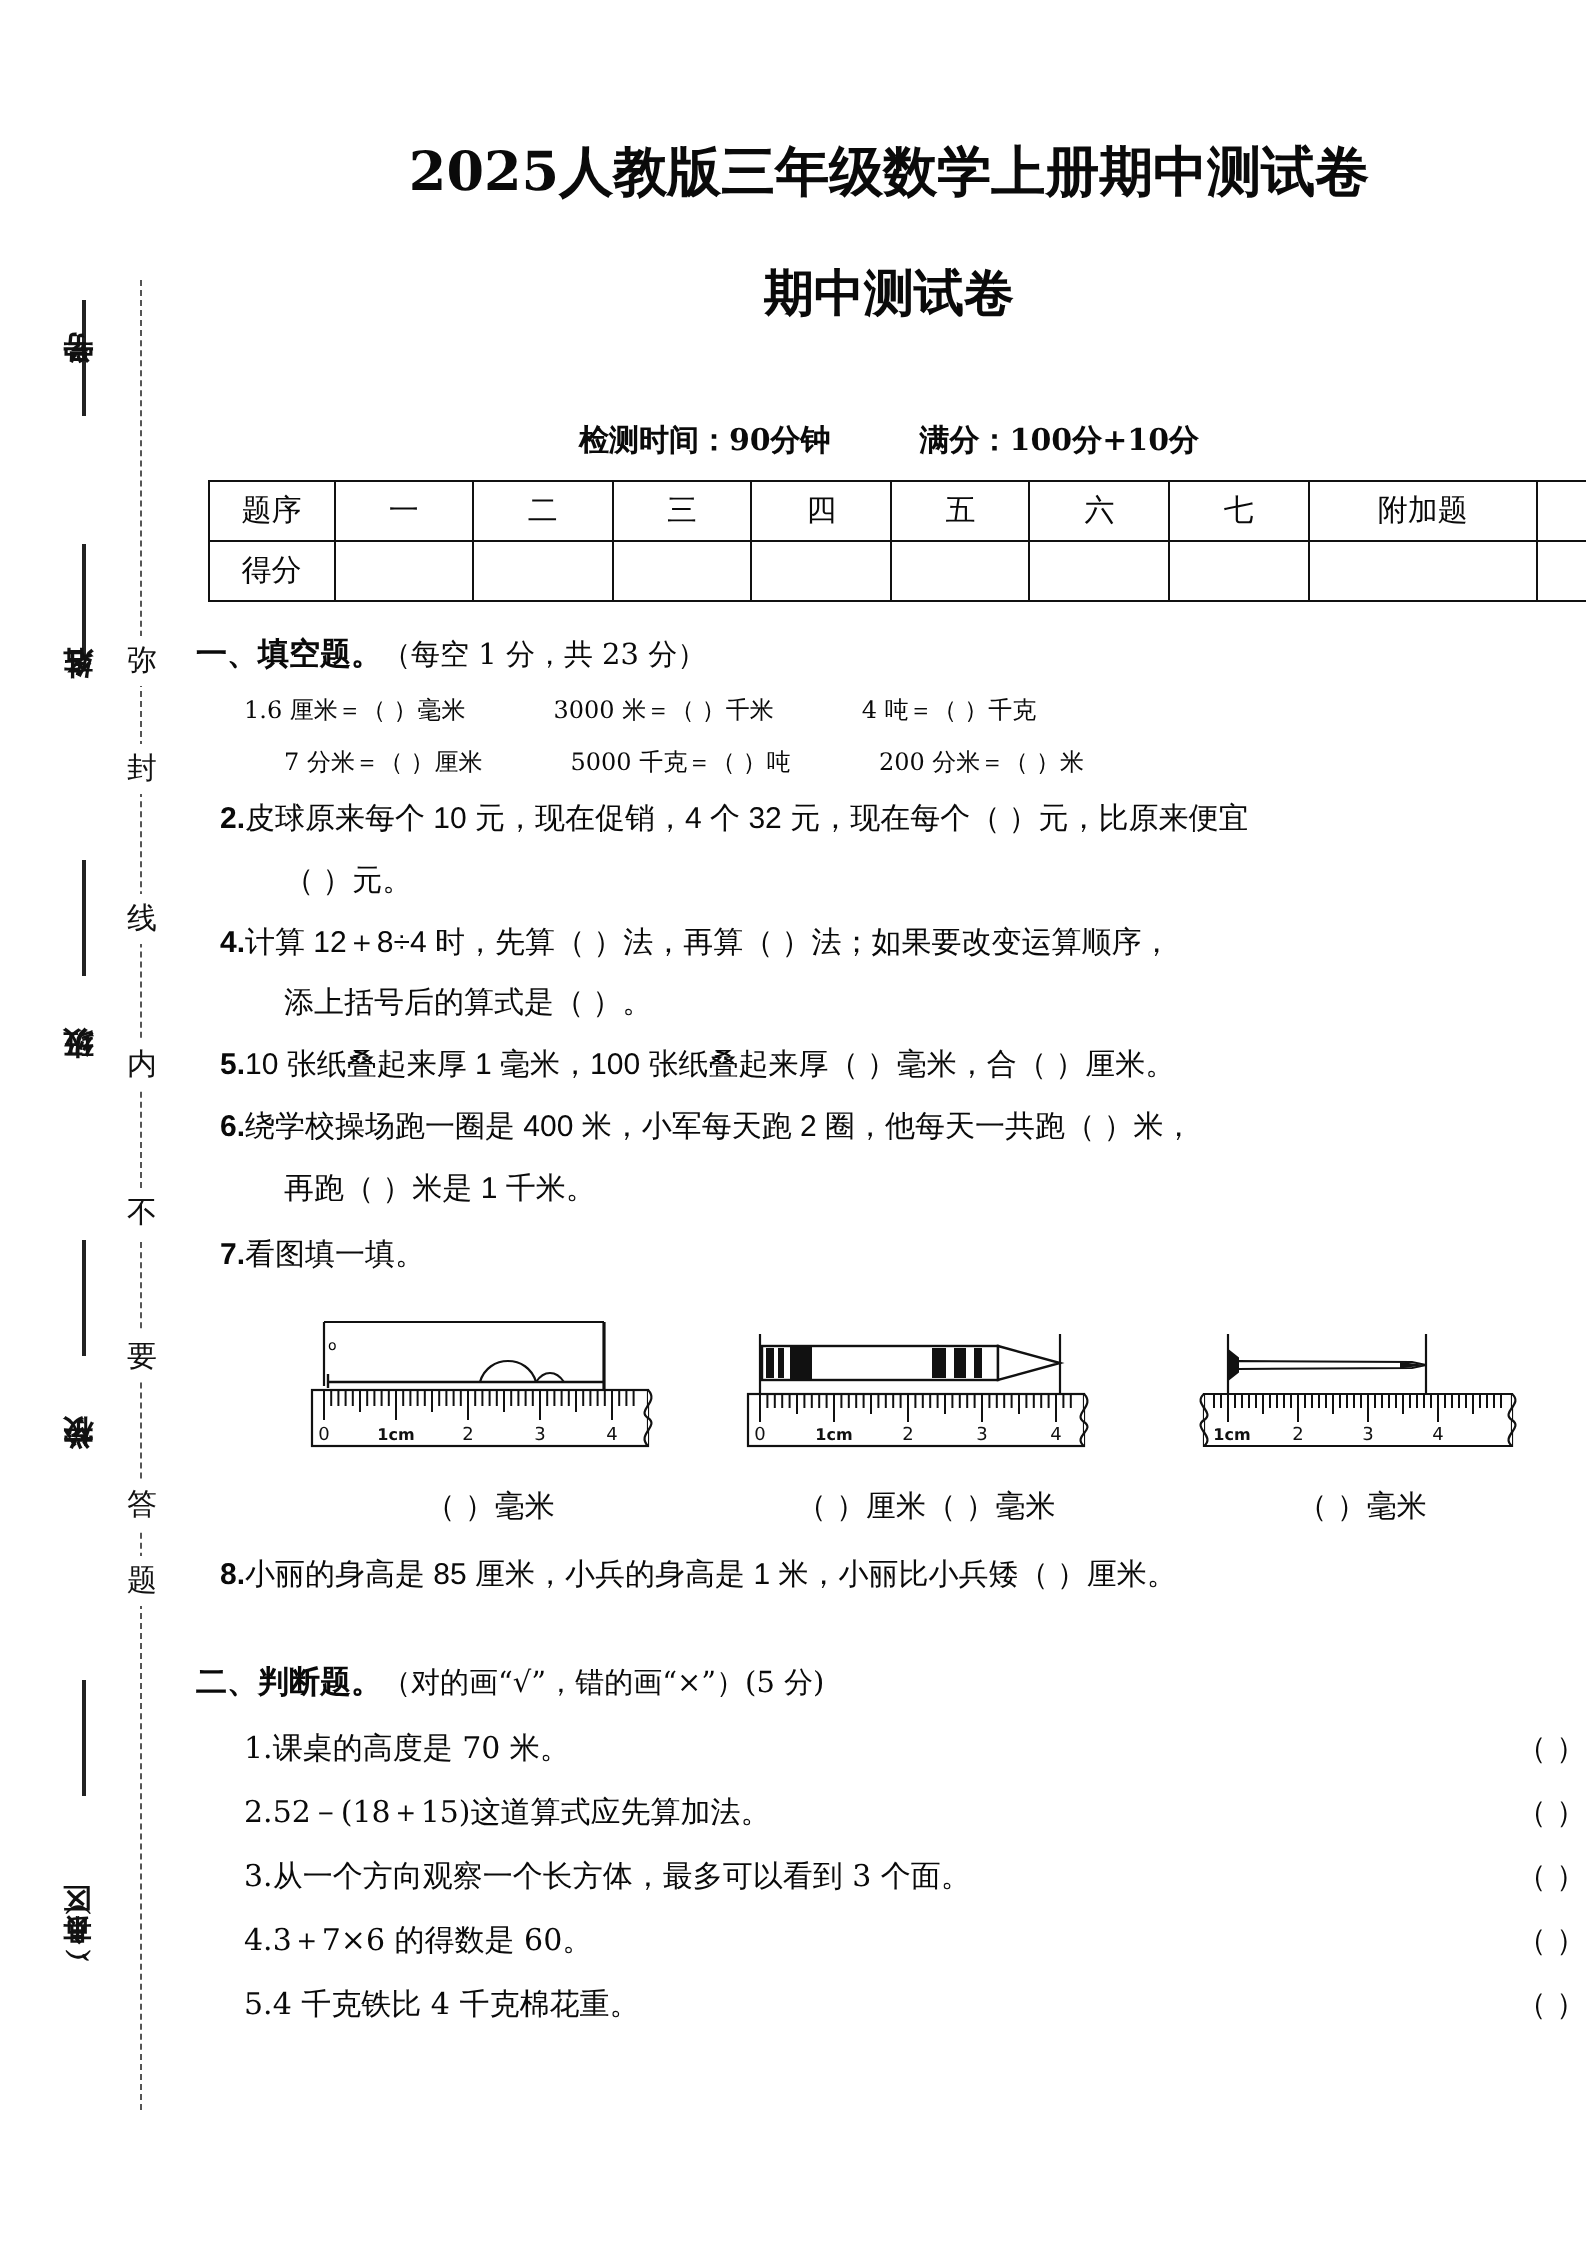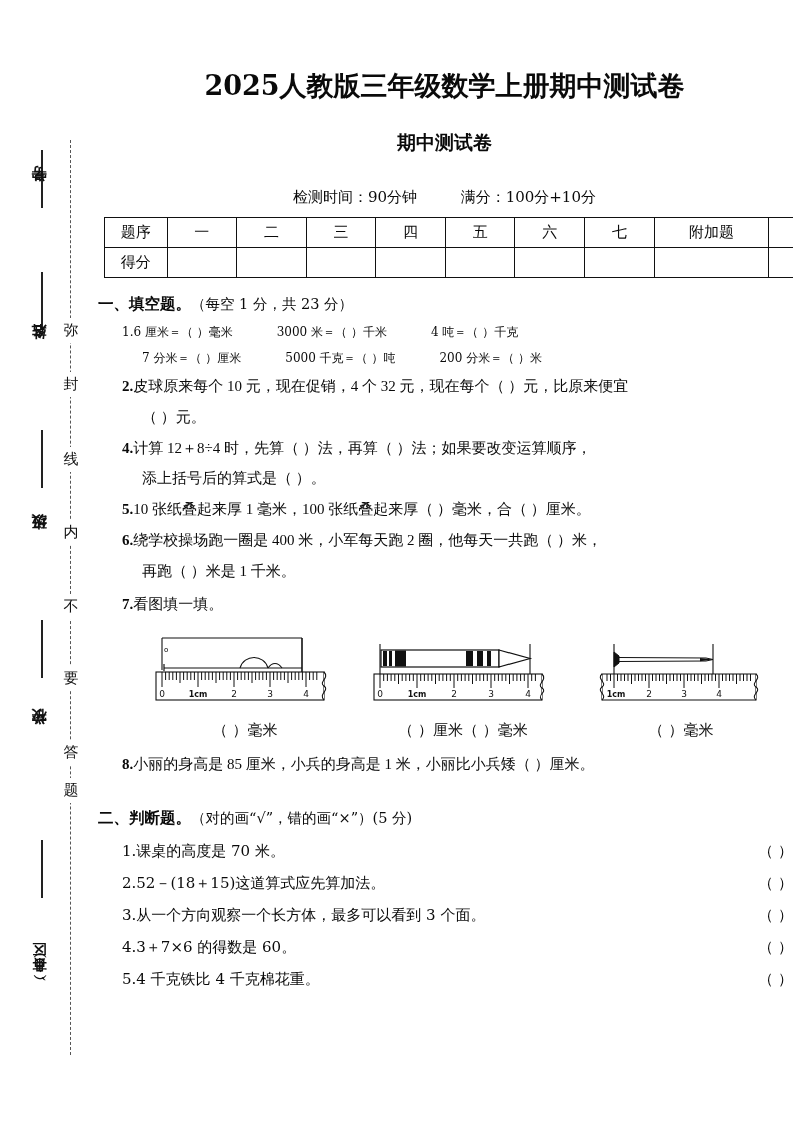--- a/index.html
+++ b/index.html
@@ -52,29 +52,29 @@
   #title-main{
     text-align:center;
     font-size:27px;
     font-weight:bold;
     letter-spacing:0px;
     margin-top:68px;
     font-family:"DejaVu Serif","Liberation Serif",serif;
   }
   #title-sub{
     text-align:center;
-    font-size:19px;
+    font-size:25px;
     font-weight:bold;
     margin-top:26px;
   }
   #meta-line{
     text-align:center;
     font-size:15px;
-    font-weight:normal;
-    margin-top:32px;
+    font-weight:bold;
+    margin-top:48px;
   }
   #meta-line .gap{display:inline-block;width:34px;}
 
   
   table#score-table{
     border-collapse:collapse;
     margin:10px 0 0 8px;
     width:756px;
     table-layout:fixed;
   }
@@ -92,23 +92,23 @@
 
   
   .sec-head{
     font-size:15.5px;font-weight:bold;
     margin:16px 0 0 2px;
     font-family:"DejaVu Serif","Liberation Serif",serif;
   }
   .sec-head .light{font-weight:normal;font-size:14.5px;}
   .q{
     font-size:15px;
-    margin:9px 0 0 26px;
+    margin:9px 0 0 14px;
     line-height:1.45;
-    font-family:Liberation Serif, serif;
+    font-family:Liberation Sans, sans-serif;
   }
   .q .n{font-weight:bold;}
   .q2{margin-left:46px;}
 
   .unit-row{
     font-size:12px;margin:9px 0 0 26px;
     display:flex;
   }
   .unit-row .cell{white-space:nowrap;}
   .unit-row .sp1{width:44px;}

